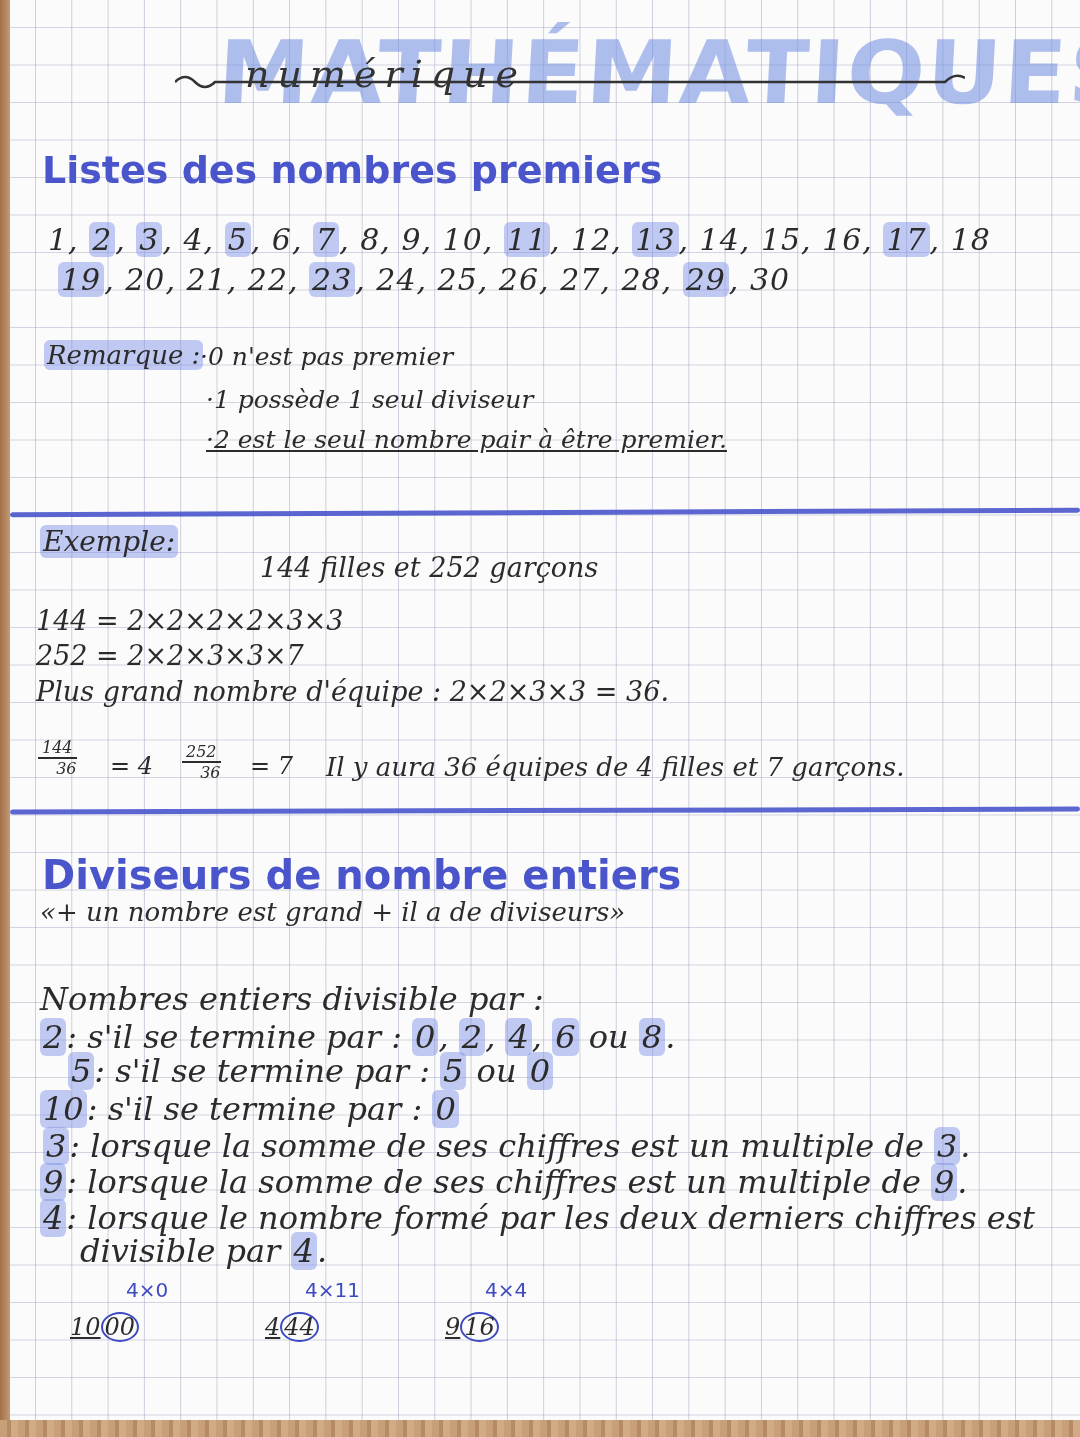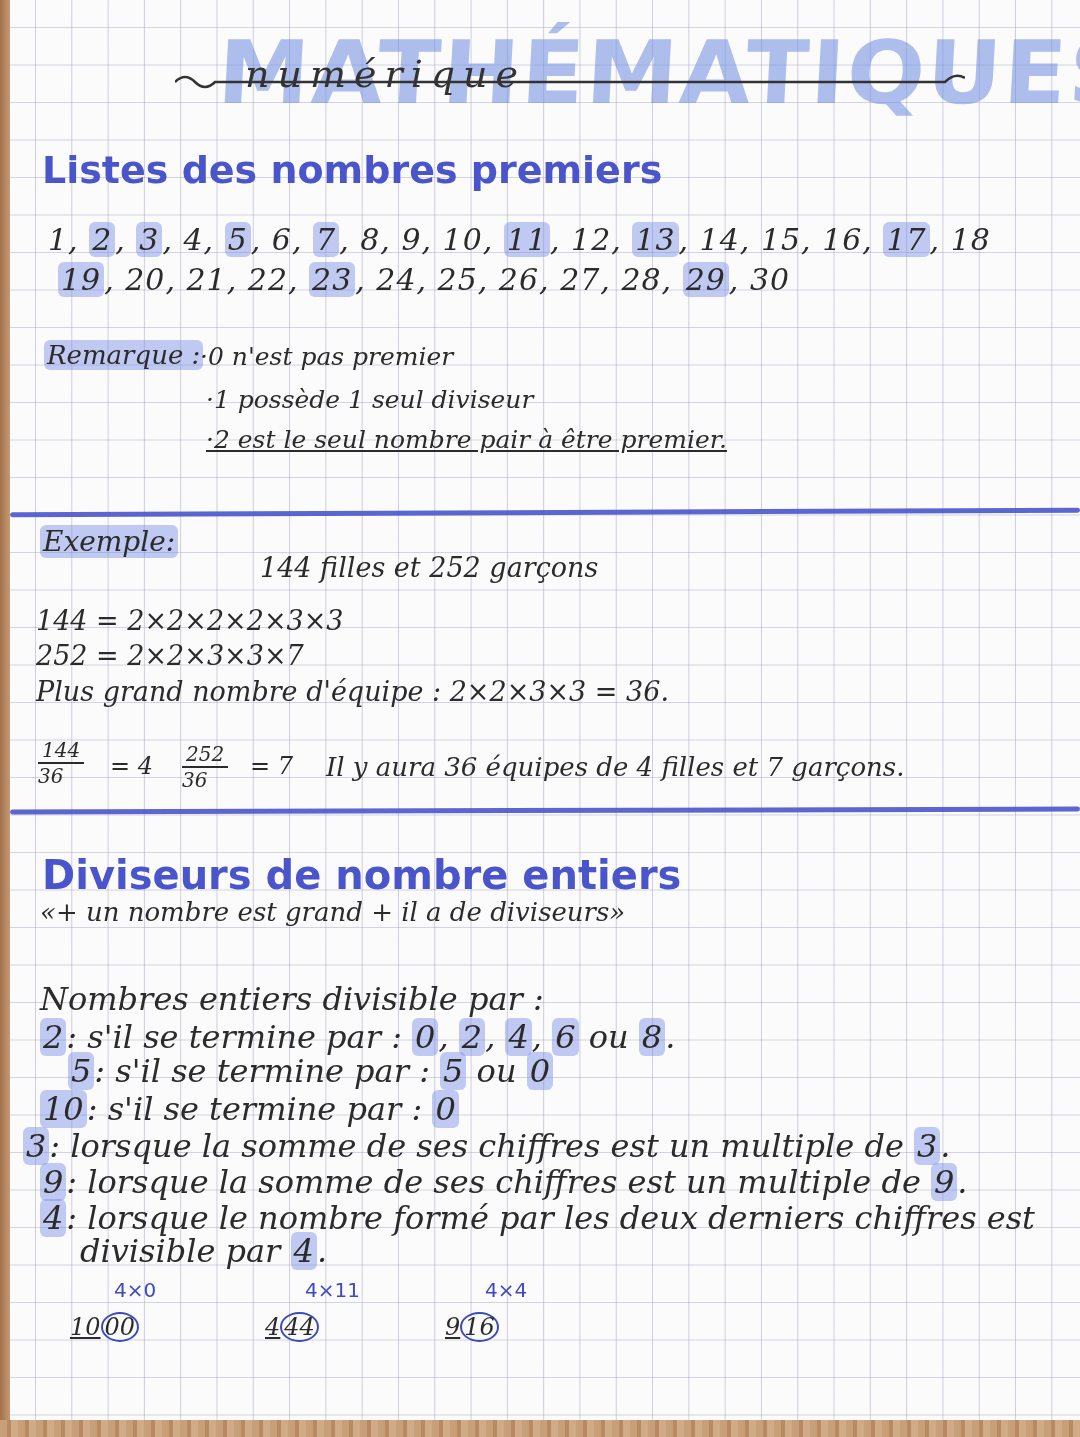--- a/index.html
+++ b/index.html
@@ -42,21 +42,21 @@
   .primes-2 { left: 48px; top: 262px; }
 
   .remark-label { left: 34px; top: 340px; font-size: 26px; }
   .remark-item { font-size: 25px; }
 
   .divider { position:absolute; height:5px; background:#4a55cc; border-radius:3px; opacity:0.9; }
 
   .ex-label { left: 30px; top: 525px; font-size: 28px; }
   .ex-body { font-size: 27px; }
 
-  .frac { position:absolute; display:inline-flex; flex-direction:column; align-items:flex-start; font-size:20px; }
+  .frac { position:absolute; display:inline-flex; flex-direction:column; align-items:flex-end; font-size:16px; }
   .frac .num { border-bottom: 2px solid #2b2b2b; padding: 0 4px; }
 
   .h-div { left: 32px; top: 852px; font-size: 40px; }
   .quote { left: 30px; top: 897px; font-size: 26px; }
   .rule-line { font-size: 32px; }
   .ex-num { font-size: 24px; text-decoration: underline; }
   .ex-top { font-size: 20px; color: #3d4ac0; font-family: "DejaVu Sans", sans-serif; }
   .circle { display:inline-block; border:2px solid #3d4ac0; border-radius:50%; padding:0 2px; line-height:1.1; }
 </style>
 </head>
@@ -103,30 +103,30 @@
   <div class="divider" style="left:0;top:808px;width:1070px;transform:rotate(-0.15deg);"></div>
 
   <div class="abs ink quote">«+ un nombre est grand + il a de diviseurs»</div>
   <div class="abs blue-head h-div">Diviseurs de nombre entiers</div>
 
   <div class="abs ink rule-line" style="left:30px;top:980px;">Nombres entiers divisible par :</div>
   <div id="rules">
       <div class="abs ink rule-line" style="left: 30px; top: 1018px;"><span class="hl">2</span><span>: s'il se termine par : </span><span class="hl">0</span><span>, </span><span class="hl">2</span><span>, </span><span class="hl">4</span><span>, </span><span class="hl">6</span><span> ou </span><span class="hl">8</span><span>.</span></div>
       <div class="abs ink rule-line" style="left: 30px; top: 1052px; padding-left: 28px;"><span class="hl">5</span><span>: s'il se termine par : </span><span class="hl">5</span><span> ou </span><span class="hl">0</span></div>
       <div class="abs ink rule-line" style="left: 30px; top: 1090px;"><span class="hl">10</span><span>: s'il se termine par : </span><span class="hl">0</span></div>
-      <div class="abs ink rule-line" style="left: 13px; top: 1127px;"><span class="hl">3</span><span>: lorsque la somme de ses chiffres est un multiple de </span><span class="hl">3</span><span>.</span></div>
+      <div class="abs ink rule-line" style="left: 33px; top: 1127px;"><span class="hl">3</span><span>: lorsque la somme de ses chiffres est un multiple de </span><span class="hl">3</span><span>.</span></div>
       <div class="abs ink rule-line" style="left: 30px; top: 1163px;"><span class="hl">9</span><span>: lorsque la somme de ses chiffres est un multiple de </span><span class="hl">9</span><span>.</span></div>
       <div class="abs ink rule-line" style="left: 30px; top: 1199px;"><span class="hl">4</span><span>: lorsque le nombre formé par les deux derniers chiffres est</span></div>
     </div>
   <div class="abs ink rule-line" style="left:70px;top:1232px;">
     <span>divisible par </span><span class="hl">4</span><span>.</span>
   </div>
 
   <div id="div-examples">
-      <div class="abs ex-top" style="left: 104px; top: 1278px;">4×0</div>
+      <div class="abs ex-top" style="left: 116px; top: 1278px;">4×0</div>
       <div class="abs ink ex-num" style="left: 60px; top: 1312px;"><span>10</span><span class="circle">00</span></div>
       <div class="abs ex-top" style="left: 295px; top: 1278px;">4×11</div>
       <div class="abs ink ex-num" style="left: 255px; top: 1312px;"><span>4</span><span class="circle">44</span></div>
       <div class="abs ex-top" style="left: 475px; top: 1278px;">4×4</div>
       <div class="abs ink ex-num" style="left: 435px; top: 1312px;"><span>9</span><span class="circle">16</span></div>
     </div>
 </div>
 <div class="wood-bottom"></div>
 
 </body></html>

